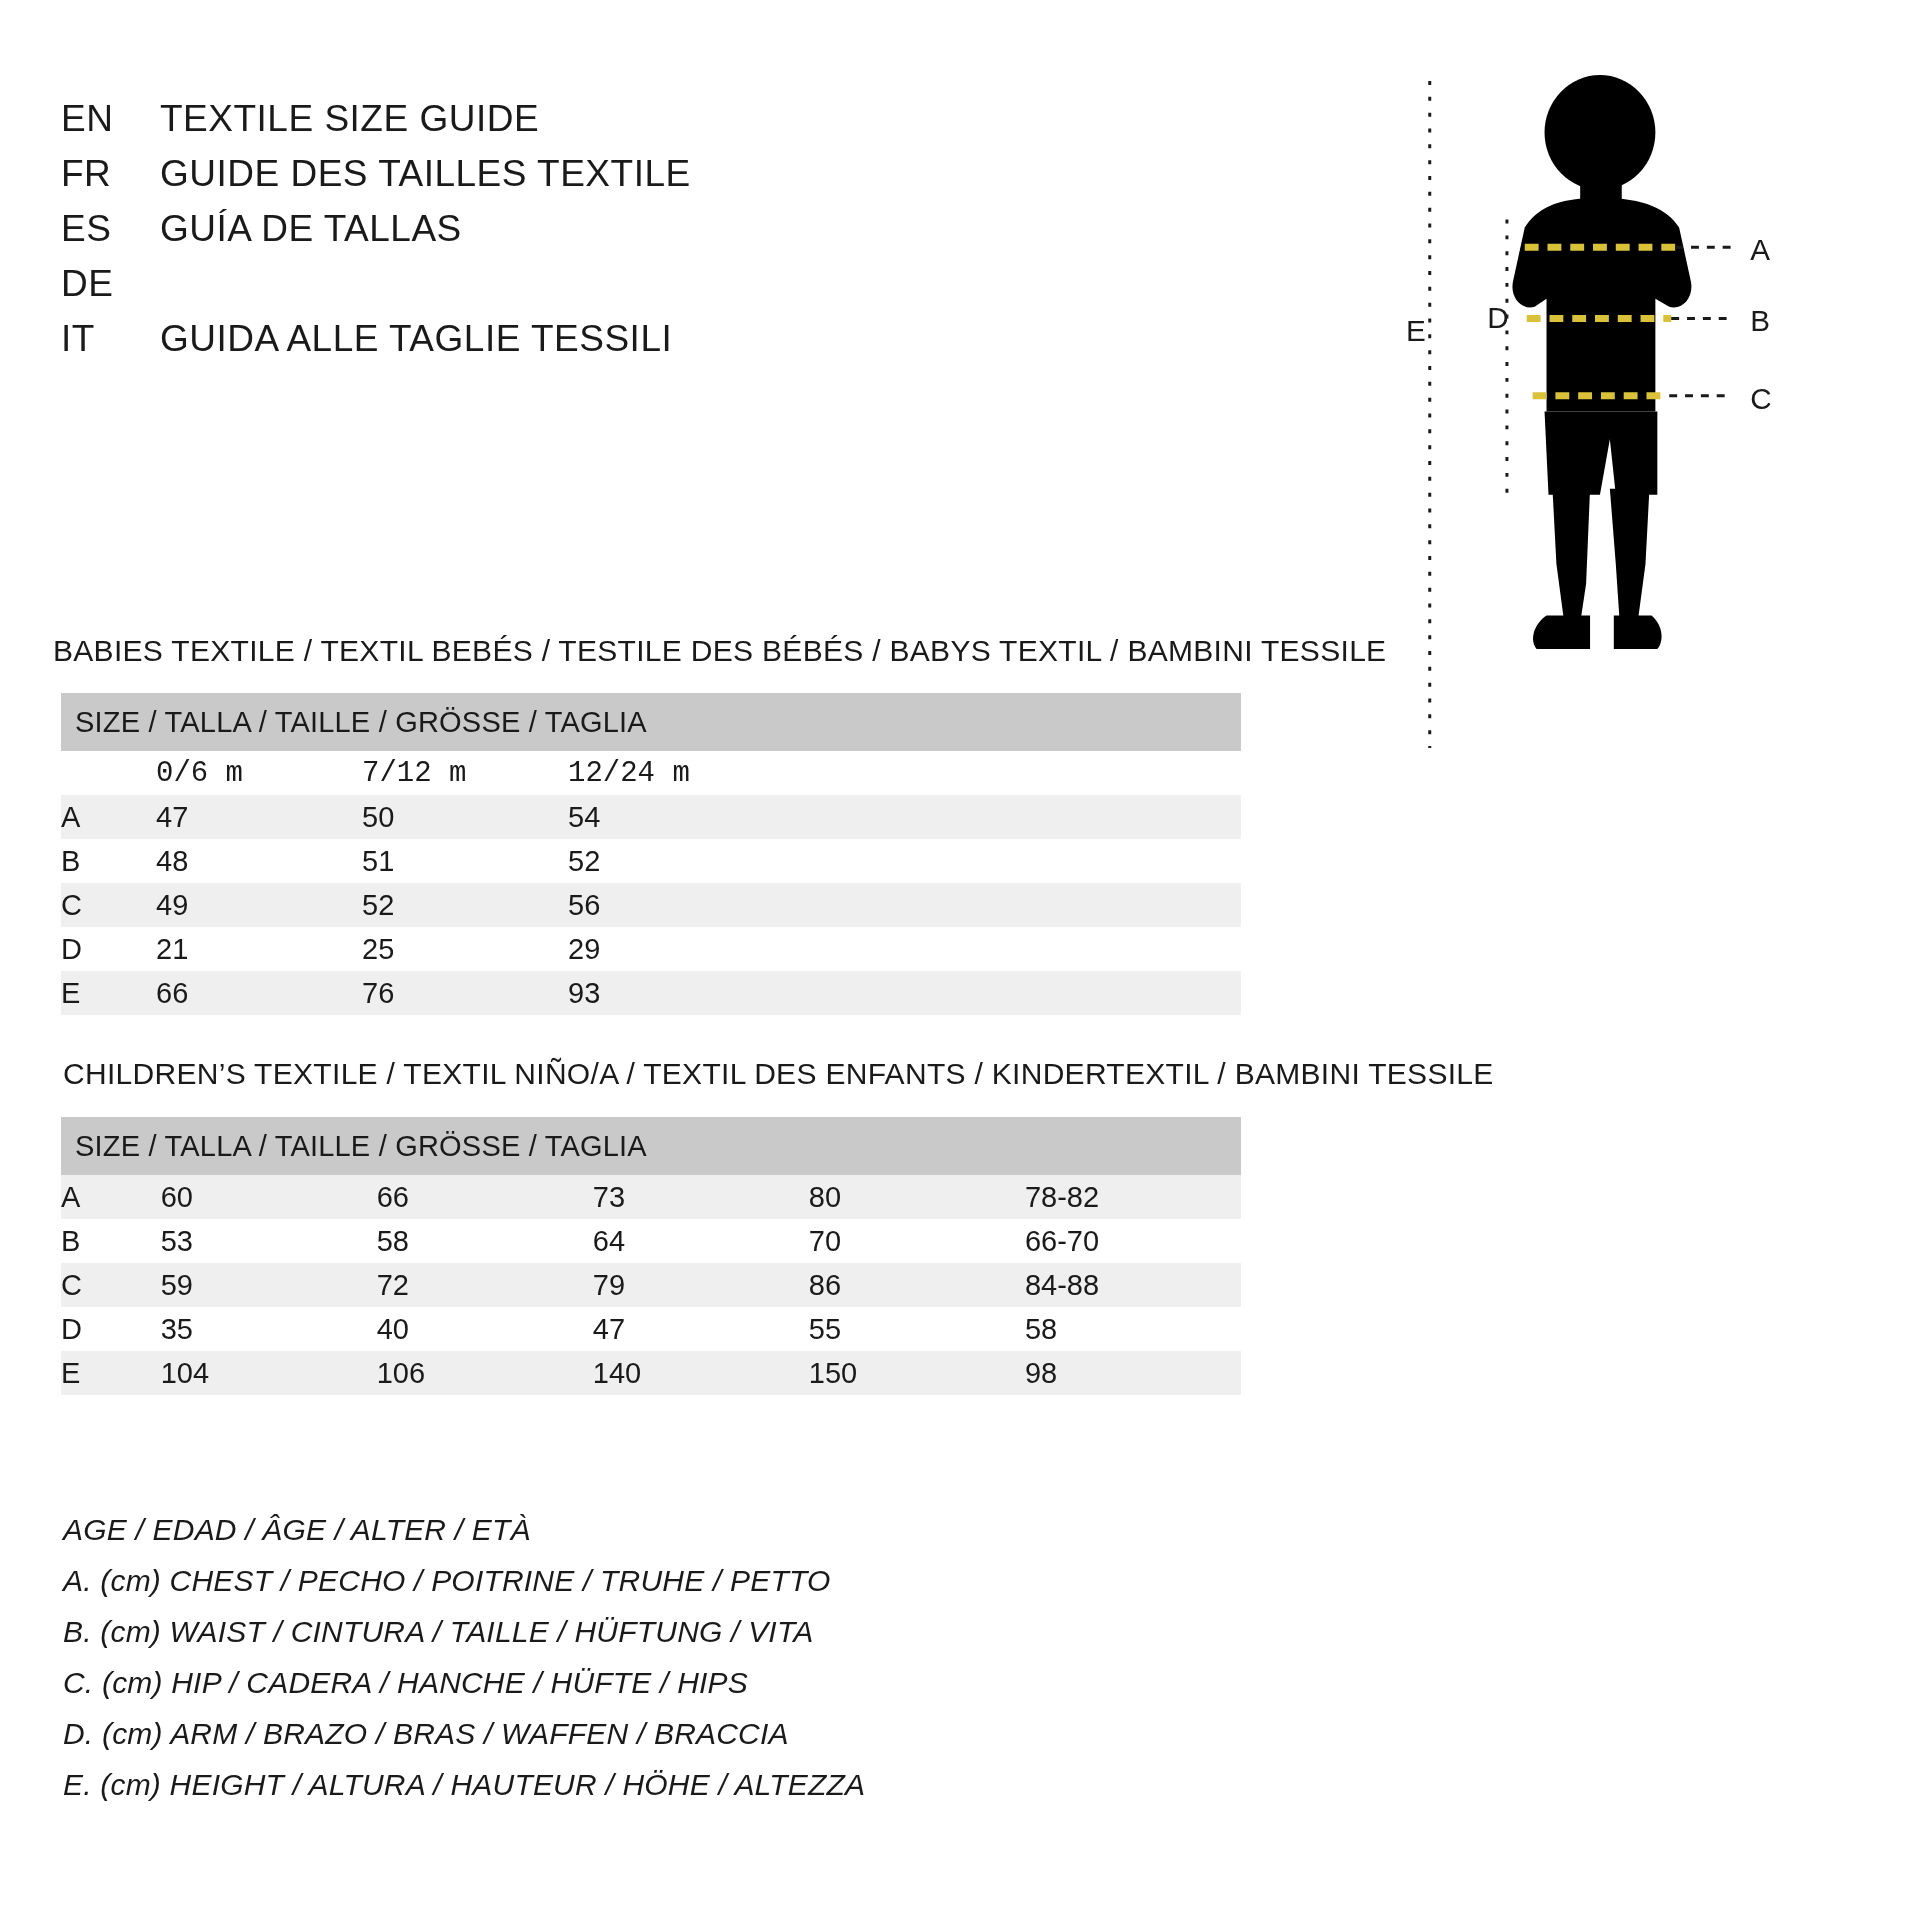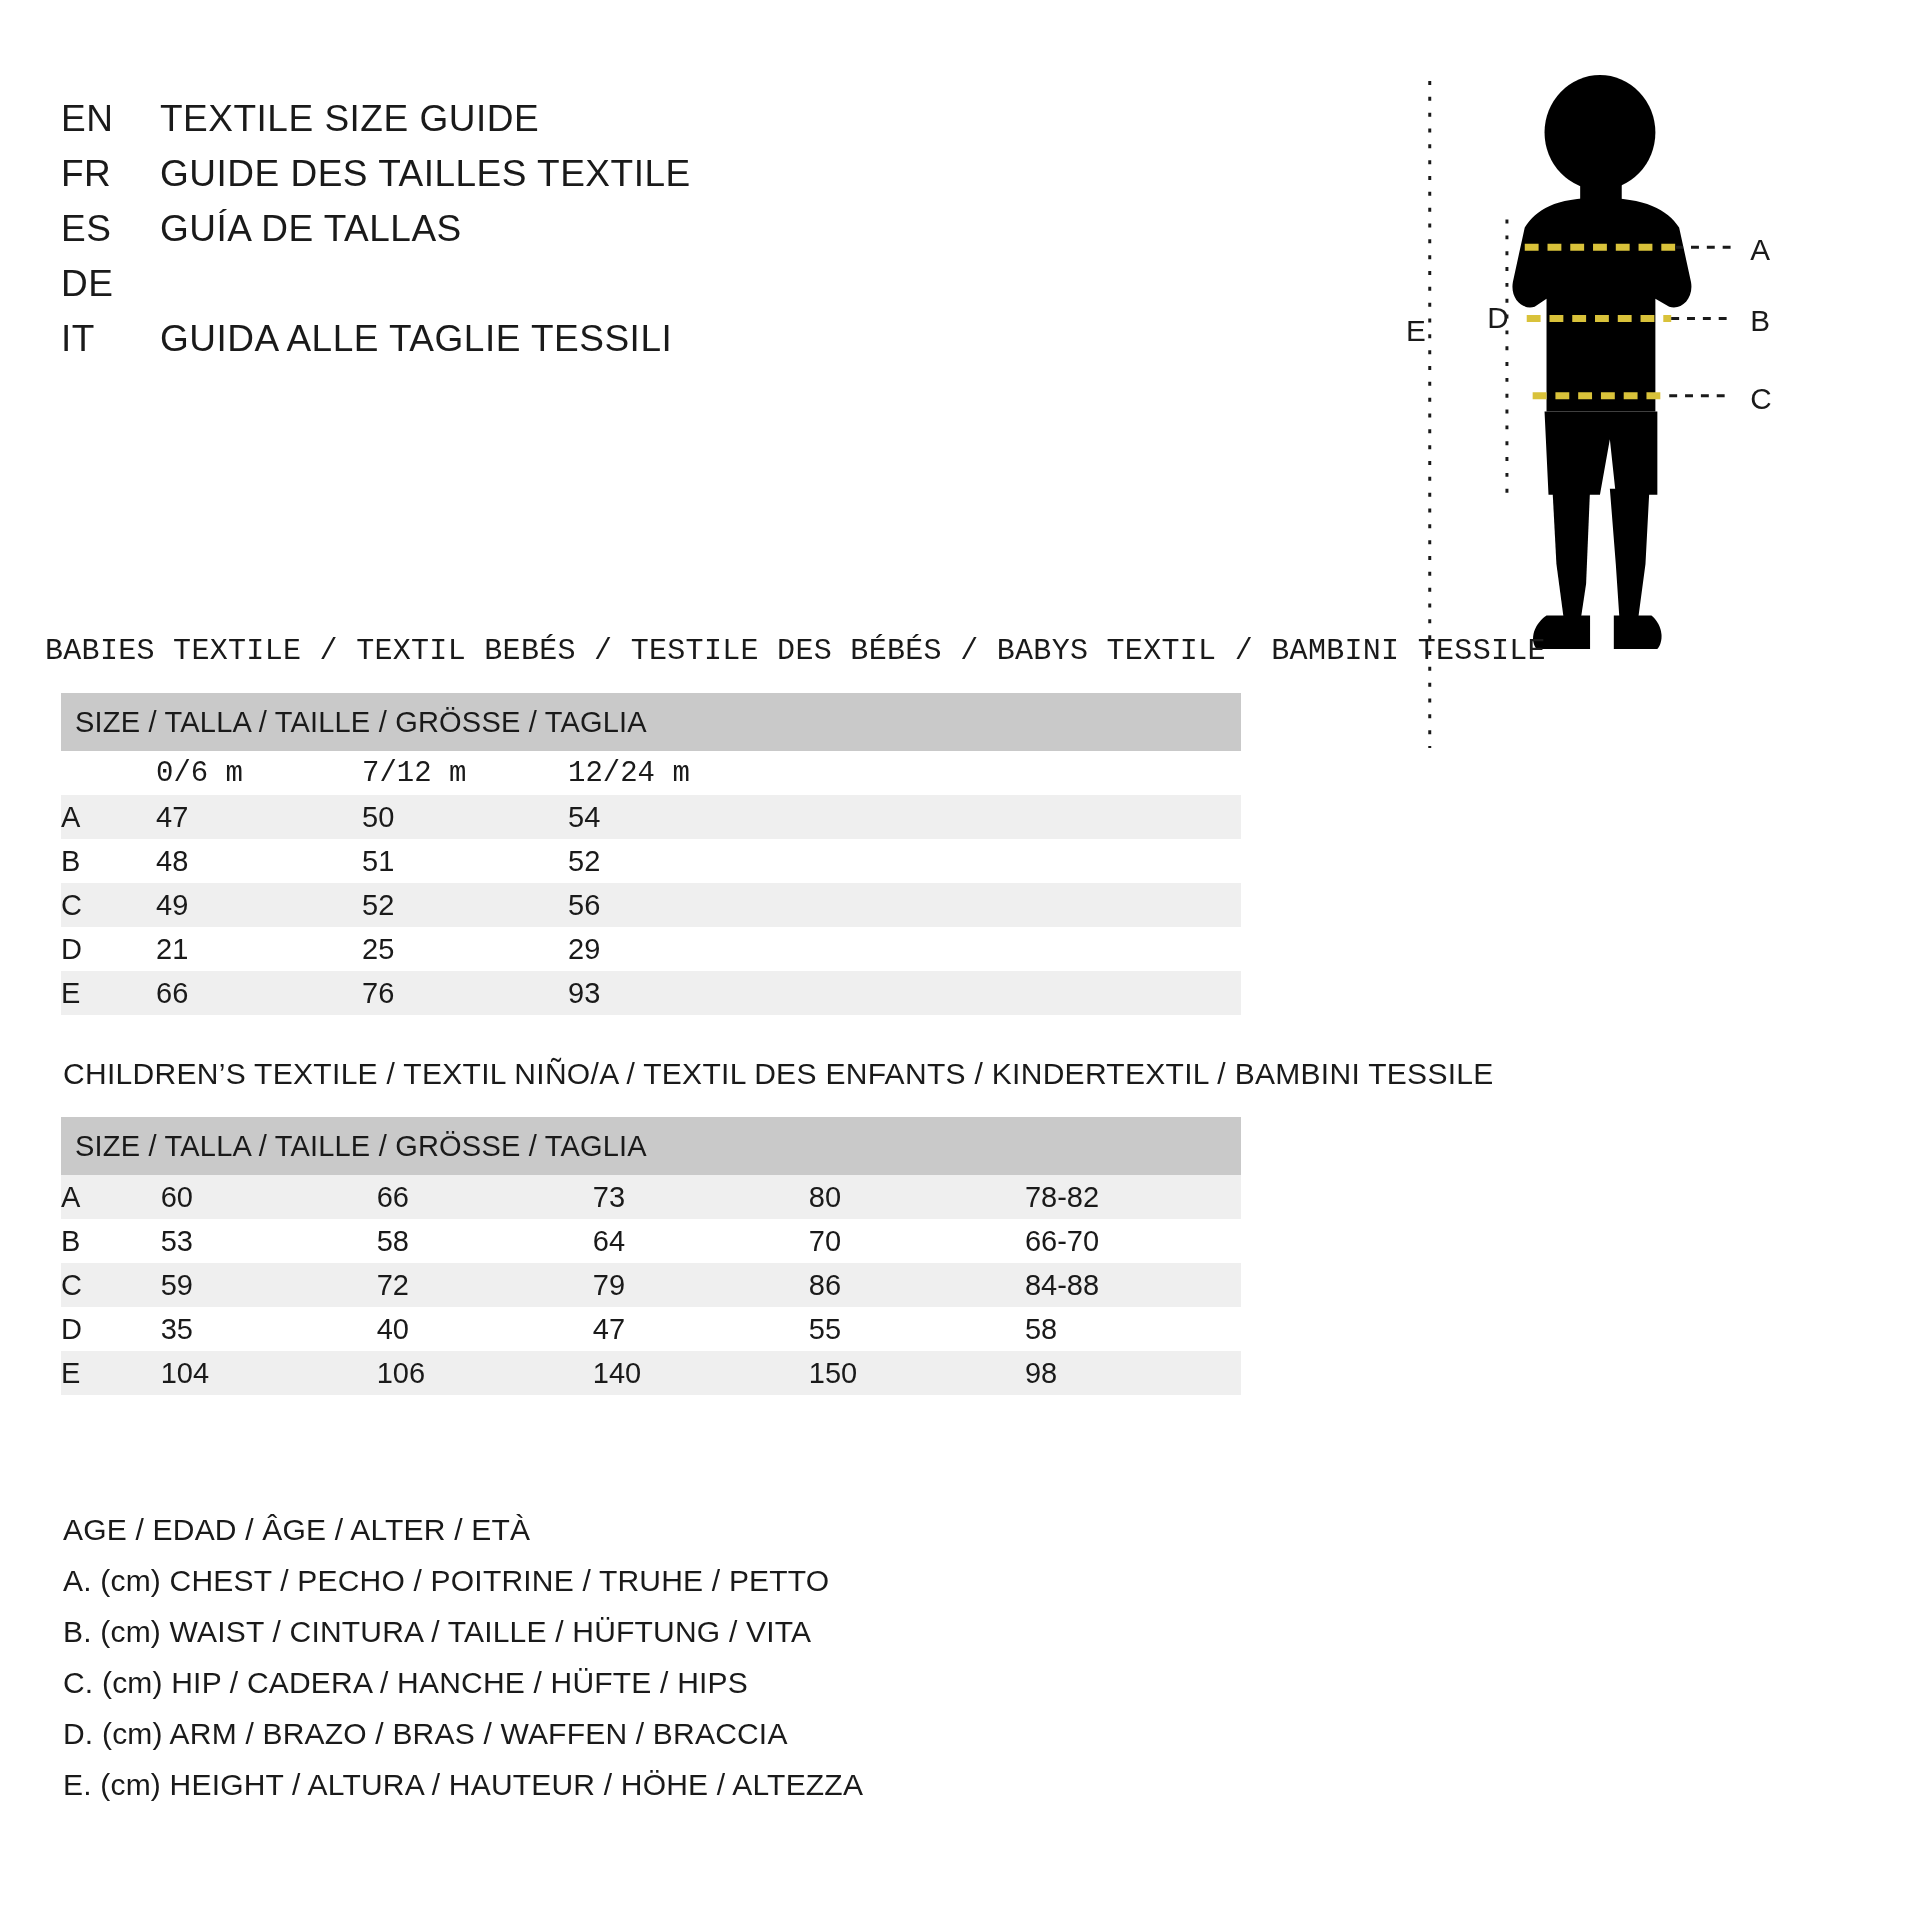--- a/index.html
+++ b/index.html
@@ -51,21 +51,21 @@
   .figure-svg { display: block; }
 
   
   .section-caption {
     position: absolute;
     font-size: 30px;
     letter-spacing: 0.3px;
     color: #1a1a1a;
     white-space: nowrap;
   }
-  #babies-caption { left: 45px; top: 634px; font-family: Liberation Mono, monospace; }
+  #babies-caption { left: 53px; top: 634px; }
   #children-caption { left: 63px; top: 1057px; }
 
   
   .size-table {
     position: absolute;
     border-collapse: collapse;
     font-size: 29px;
     color: #1a1a1a;
   }
   #babies-table { left: 61px; top: 693px; width: 1180px; }
@@ -103,20 +103,21 @@
   #children-table col.c-val { width: 206px; }
   .valcell { padding-left: 40px; }
   .hdrcell { padding-left: 38px; font-family: Liberation Mono, monospace; }
 
   
   .legend {
     position: absolute;
     left: 63px;
     top: 1513px;
     width: 1287px;
+    font-style: italic;
   }
   .legend-row {
     font-size: 30px;
     letter-spacing: 0.2px;
     color: #1a1a1a;
     height: 51px;
     white-space: nowrap;
   }
 </style>
 </head>

